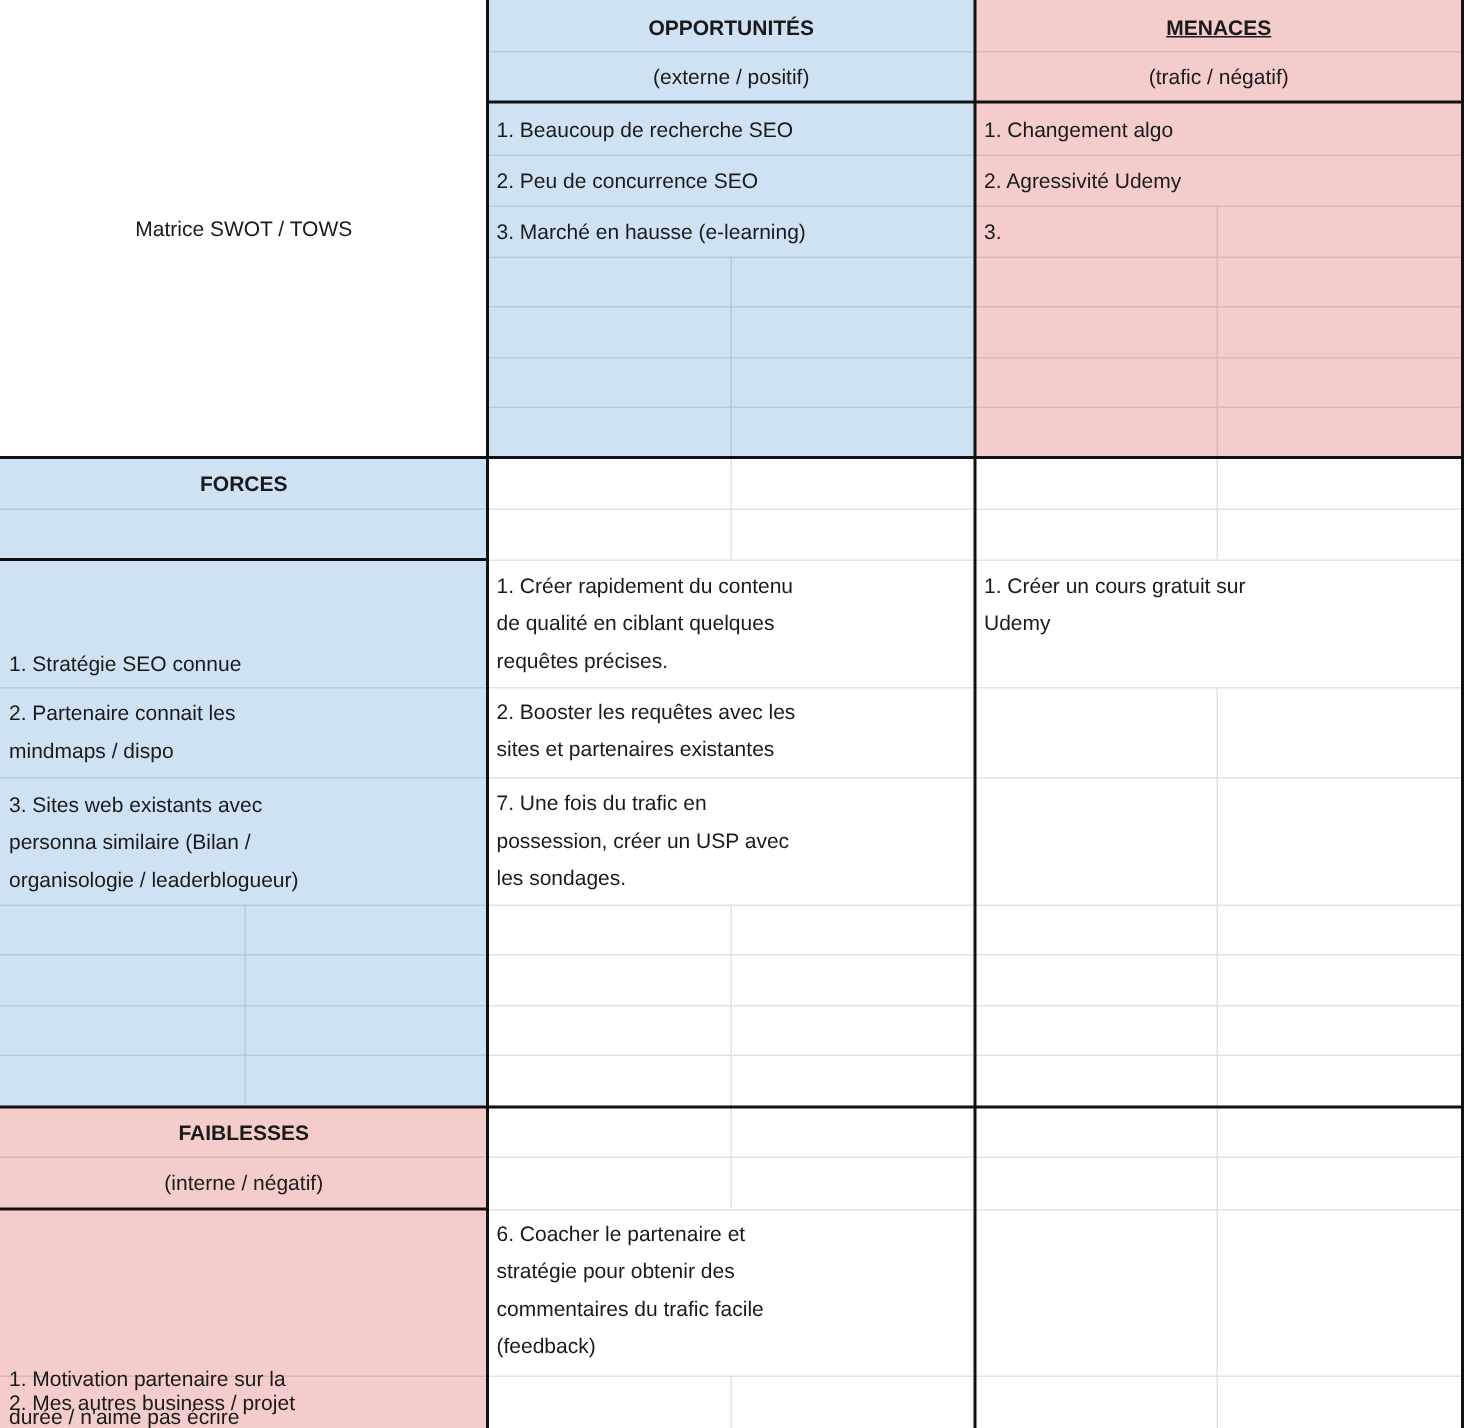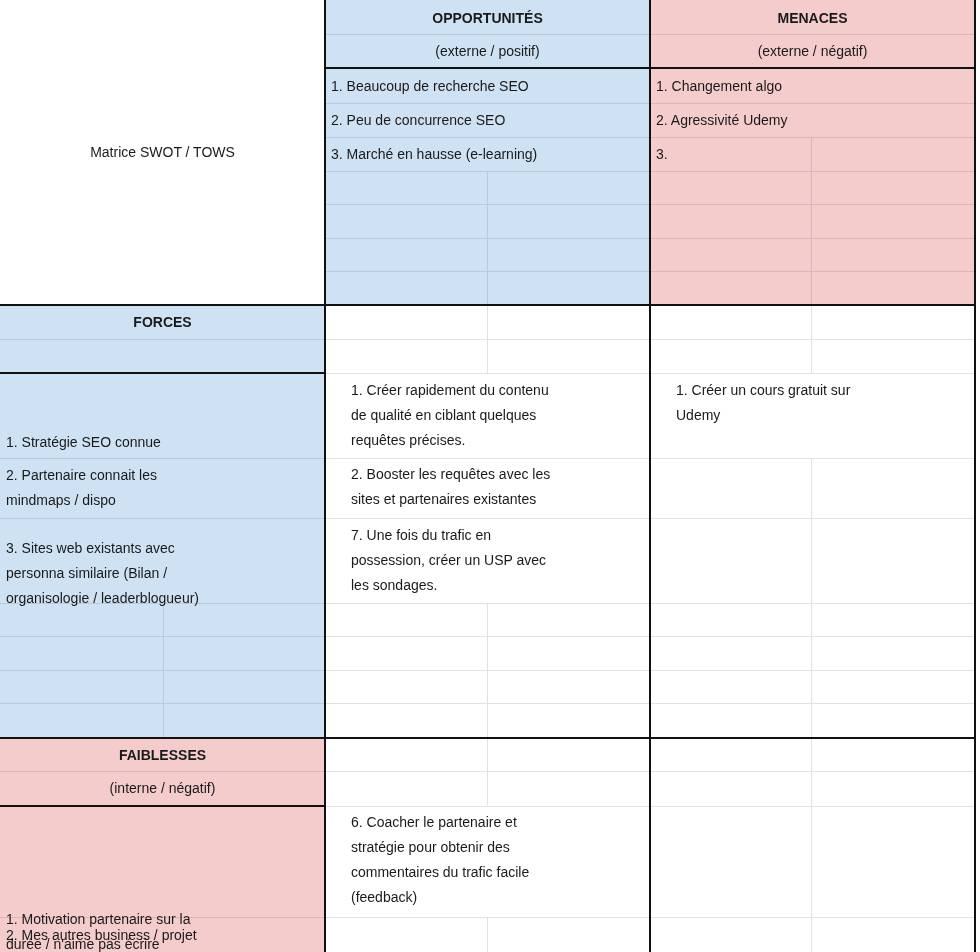--- a/index.html
+++ b/index.html
@@ -14,21 +14,21 @@
   .hline { position: absolute; height: 1px; }
   .vline { position: absolute; width: 1px; }
   .g-blue { background: #b7cbdd; }
   .g-red { background: #dbb6b6; }
   .g-white { background: #e2e2e2; }
   .thick-h { position: absolute; height: 2px; background: #111; }
   .thick-v { position: absolute; width: 2px; background: #111; }
   .bold { font-weight: bold; }
   .vcenter { display: flex; align-items: center; justify-content: center; }
   .vbottom { display: flex; align-items: flex-end; }
-  .vtop { display: flex; align-items: flex-start; margin-left: 20px; }
+  .vtop { display: flex; align-items: flex-start; }
   .vmid { display: flex; align-items: center; }
   .txt { white-space: pre-line; }
 </style>
 </head>
 <body>
 
 <div class="sheet">
 
   <div class="cell white" style="left:0;top:0;width:325px;height:305px;"></div>
   <div class="cell blue" style="left:325px;top:0;width:325px;height:305px;"></div>
@@ -105,25 +105,25 @@
   <div class="cell vmid" style="left:325px;top:69px;width:325px;height:34px;">
     <span>1. Beaucoup de recherche SEO</span>
   </div>
   <div class="cell vmid" style="left:325px;top:104px;width:386px;height:33px;">
     <span>2. Peu de concurrence SEO</span>
   </div>
   <div class="cell vmid" style="left:325px;top:138px;width:325px;height:33px;">
     <span>3. Marché en hausse (e-learning)</span>
   </div>
 
-  <div class="cell vcenter bold" style="left:650px;top:2px;width:325px;height:33px;">
+  <div class="cell vcenter bold" style="left:650px;top:2px;width:325px;height:33px;text-decoration:underline;">
     <span>MENACES</span>
   </div>
   <div class="cell vcenter" style="left:650px;top:35px;width:325px;height:33px;">
-    <span>(externe / négatif)</span>
+    <span>(trafic / négatif)</span>
   </div>
   <div class="cell vmid" style="left:650px;top:69px;width:325px;height:34px;">
     <span>1. Changement algo</span>
   </div>
   <div class="cell vmid" style="left:650px;top:104px;width:325px;height:33px;">
     <span>2. Agressivité Udemy</span>
   </div>
   <div class="cell vmid" style="left:650px;top:138px;width:162px;height:33px;">
     <span>3.</span>
   </div>
@@ -131,21 +131,21 @@
   <div class="cell vcenter bold" style="left:0;top:306px;width:325px;height:33px;">
     <span>FORCES</span>
   </div>
   <div class="cell vbottom" style="left:0;top:374px;width:325px;height:84px;padding-bottom:3px;">
     <span class="txt">1. Stratégie SEO connue</span>
   </div>
   <div class="cell vbottom" style="left:0;top:459px;width:370px;height:59px;padding-bottom:5px;">
     <span class="txt">2. Partenaire connait les
 mindmaps / dispo</span>
   </div>
-  <div class="cell vbottom" style="left:0;top:519px;width:293px;height:84px;padding-bottom:4px;margin-top:12px;">
+  <div class="cell vbottom" style="left:0;top:519px;width:293px;height:84px;padding-bottom:4px;">
     <span class="txt">3. Sites web existants avec
 personna similaire (Bilan /
 organisologie / leaderblogueur)</span>
   </div>
 
   <div class="cell vcenter bold" style="left:0;top:739px;width:325px;height:32px;">
     <span>FAIBLESSES</span>
   </div>
   <div class="cell vcenter" style="left:0;top:772px;width:325px;height:33px;">
     <span>(interne / négatif)</span>

